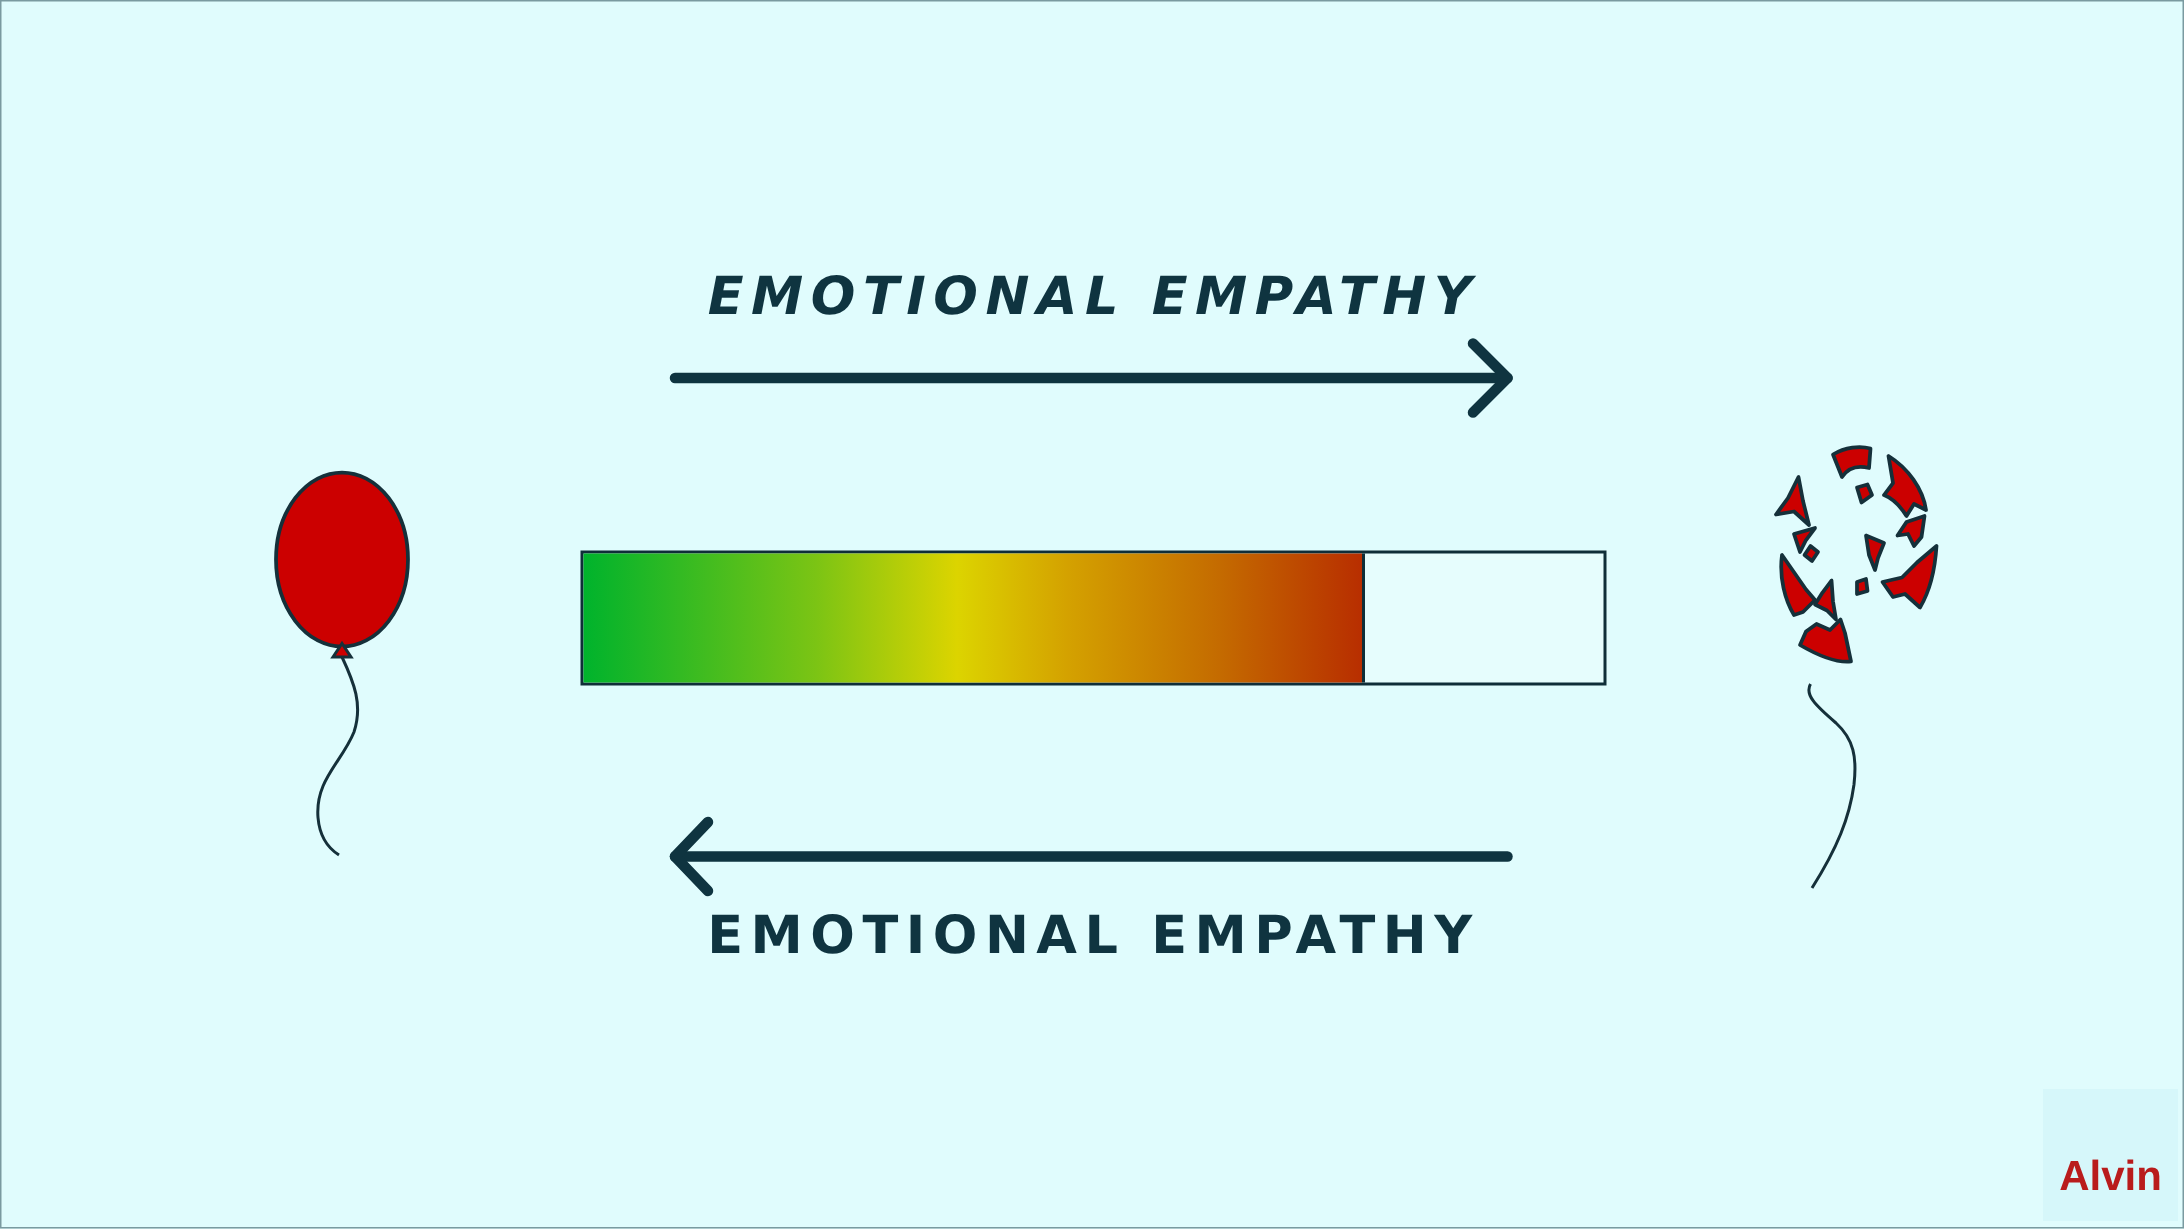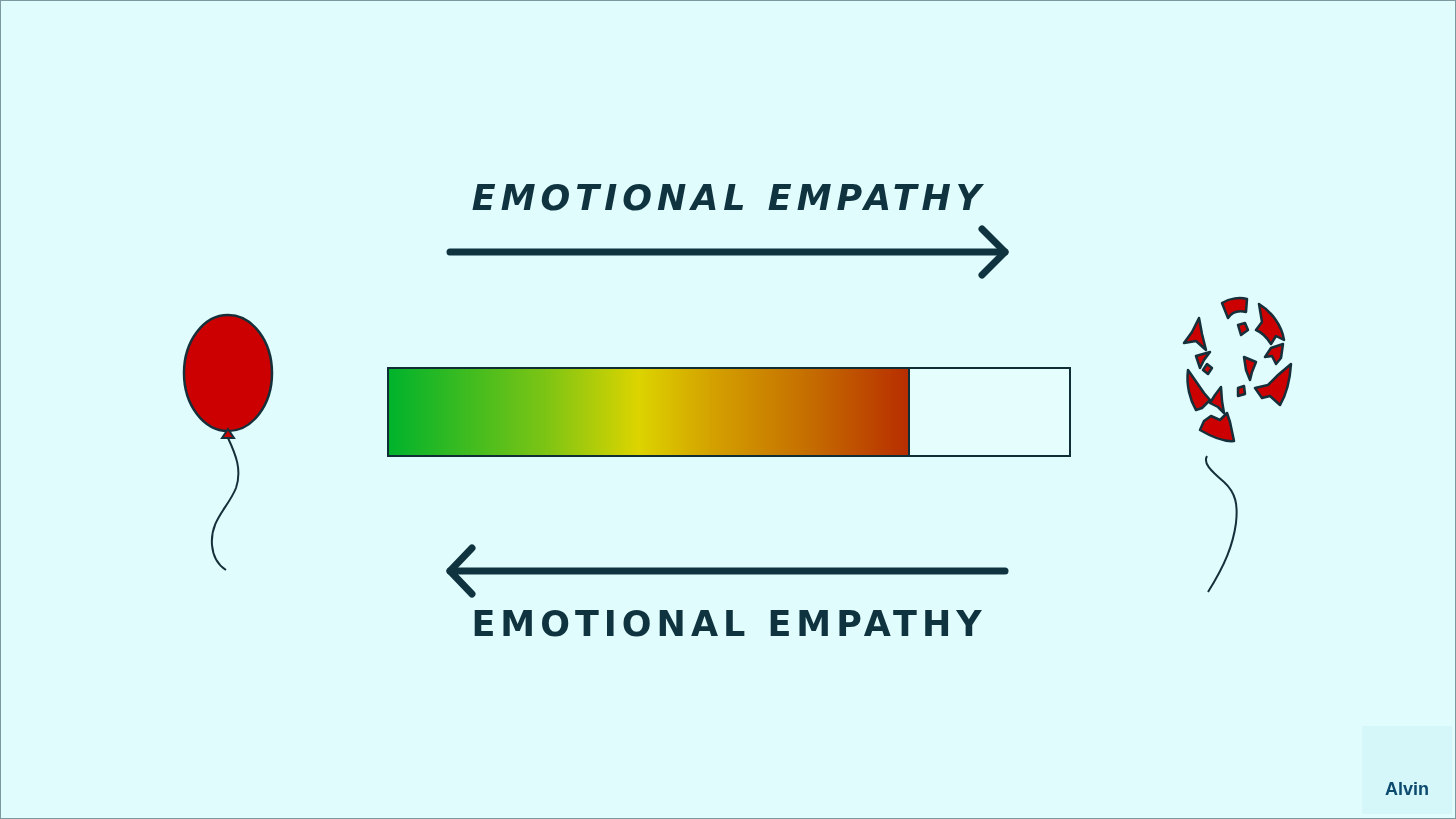--- a/index.html
+++ b/index.html
@@ -31,22 +31,22 @@
       position: absolute; left: 387px; top: 367px; width: 680px; height: 86px;
       border: 2px solid #0f2e38; background: #e6fdfd; box-sizing: content-box;
     }
     .meter-fill {
       position: absolute; left: 0; top: 0; bottom: 0; width: 76.3%;
       border-right: 2px solid #0f2e38;
     }
     .watermark {
       position: absolute; left: 1362px; top: 726px; width: 90px; height: 88px;
       background: rgba(210, 245, 248, 0.7);
-      color: #0c4a6e; font-family: "Liberation Sans", sans-serif;
-      font-weight: bold; font-size: 18px;
+      color: #b91c1c; font-family: "Liberation Sans", sans-serif;
+      font-weight: bold; font-size: 28px;
       display: flex; align-items: flex-end; justify-content: center;
       padding-bottom: 14px; box-sizing: border-box;
     }
   </style>
 </head>
 <body>
 
 <div class="frame"></div>
 
 <div class="label top">EMOTIONAL EMPATHY</div>

